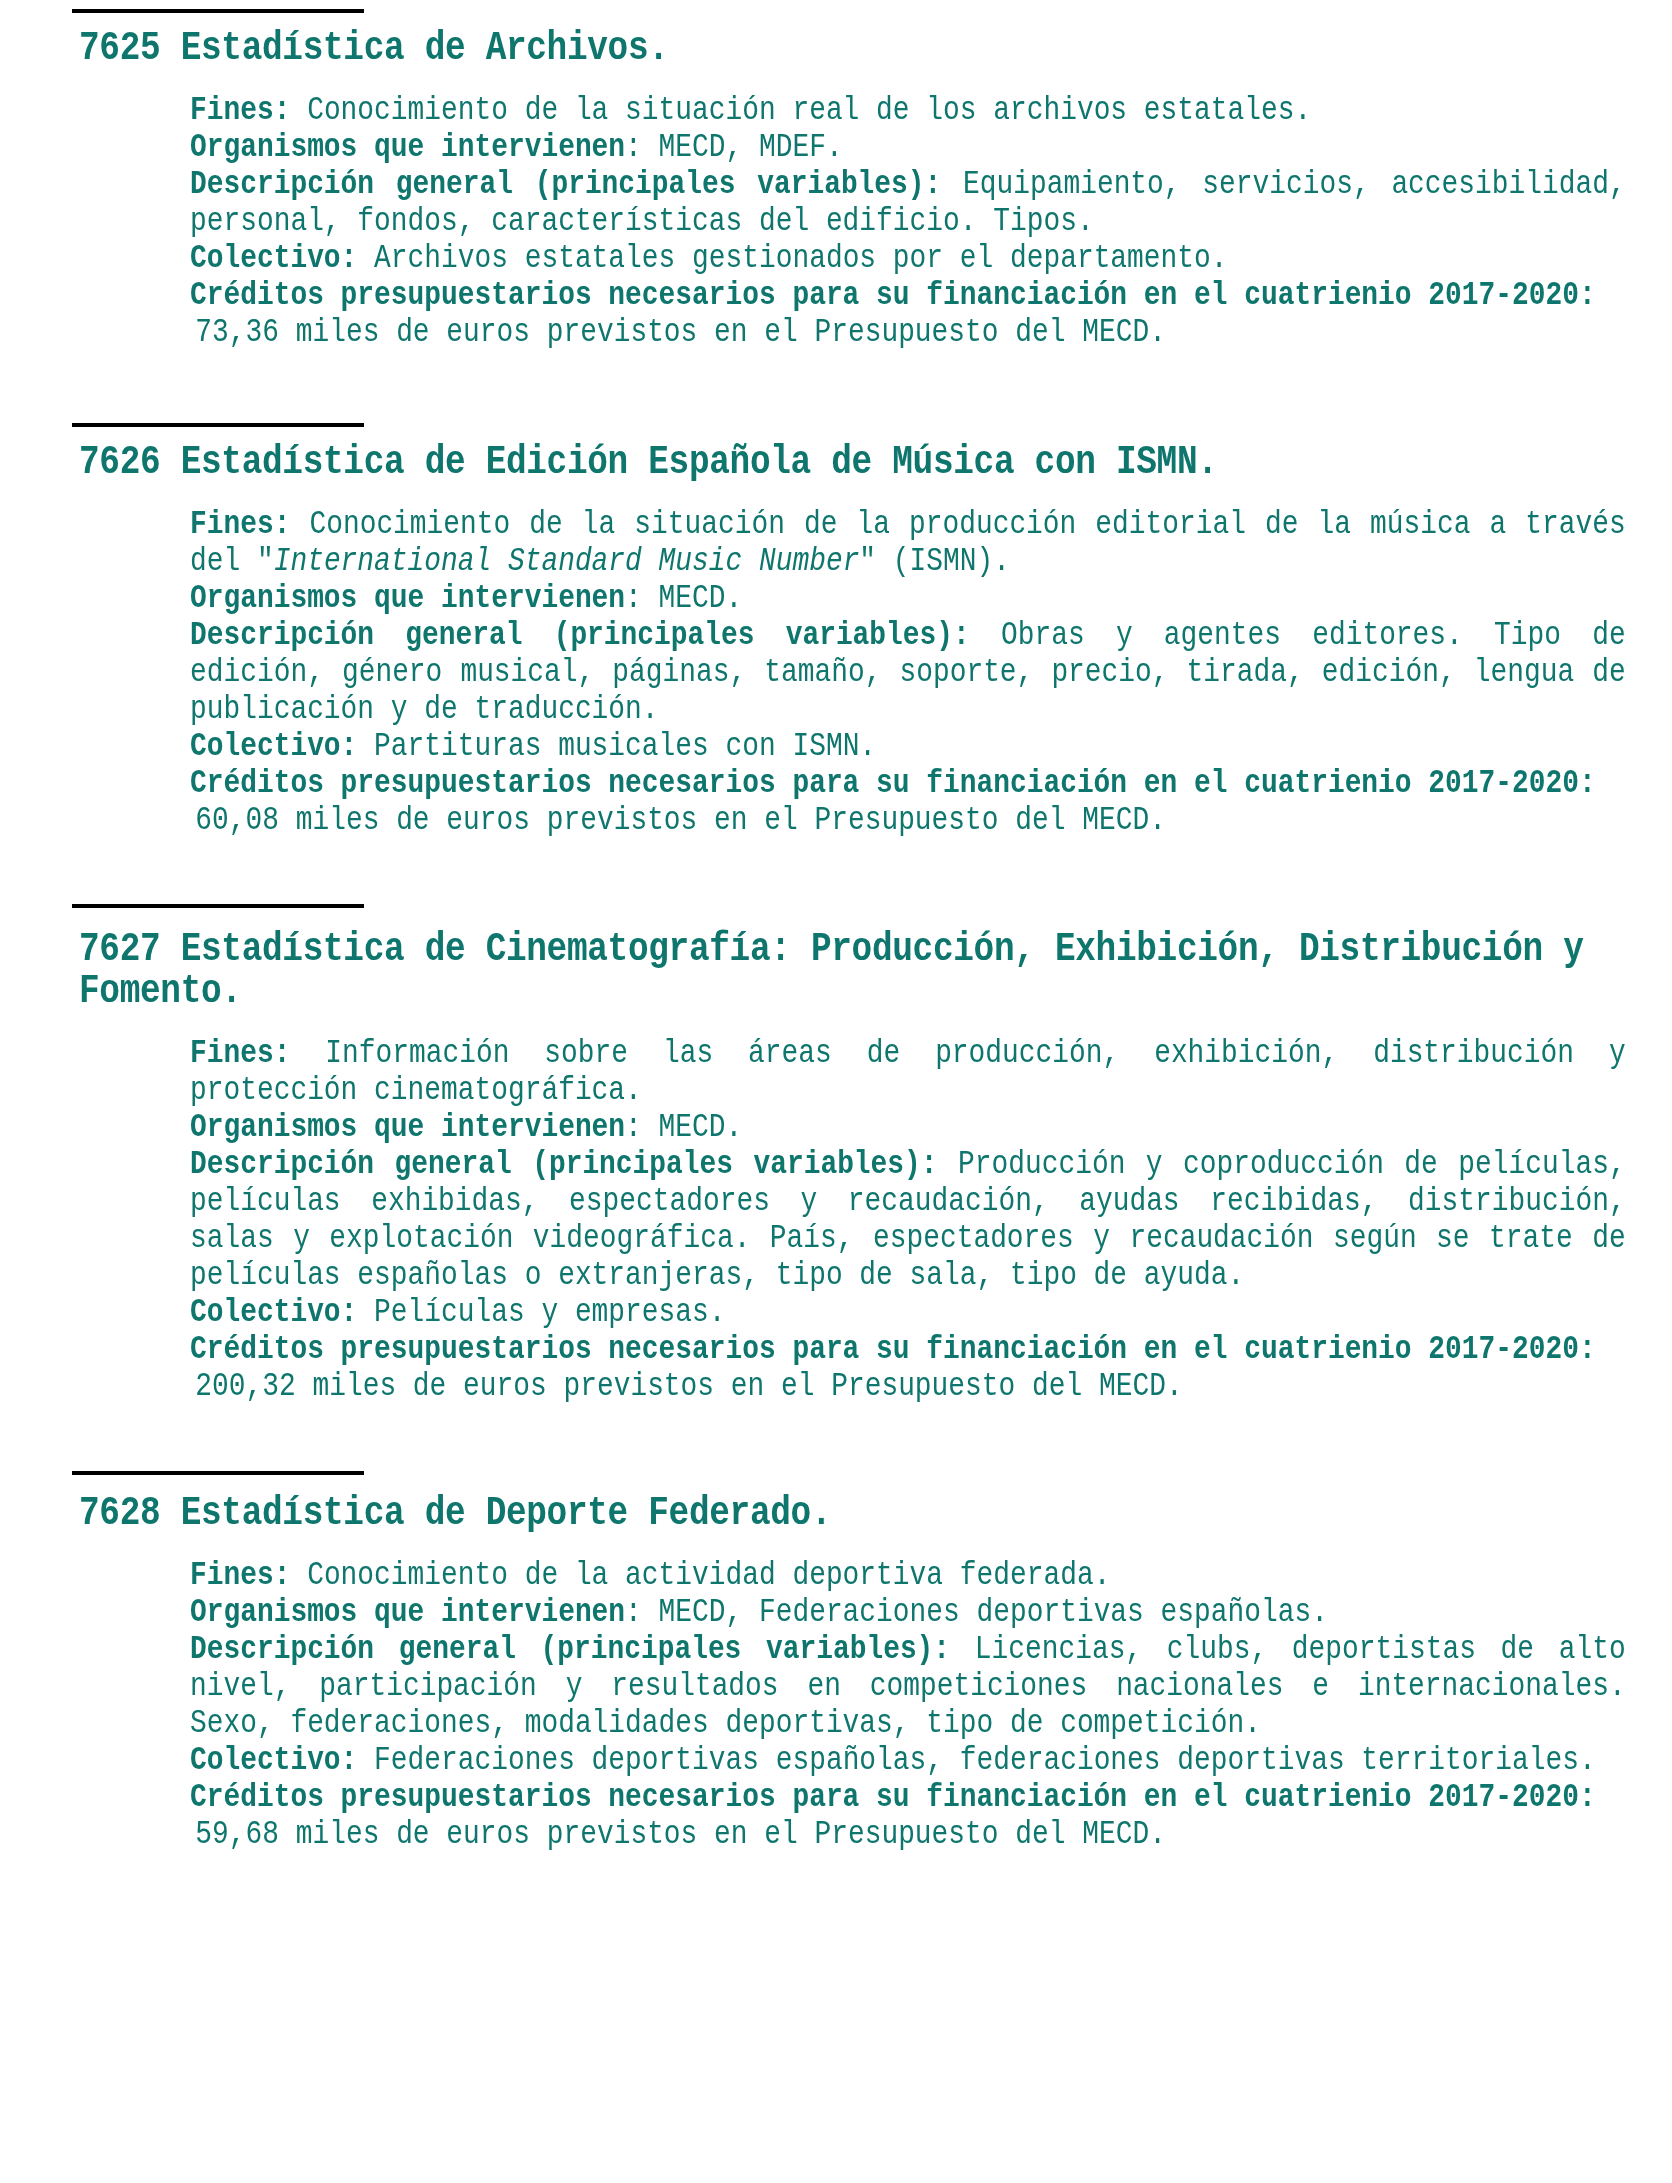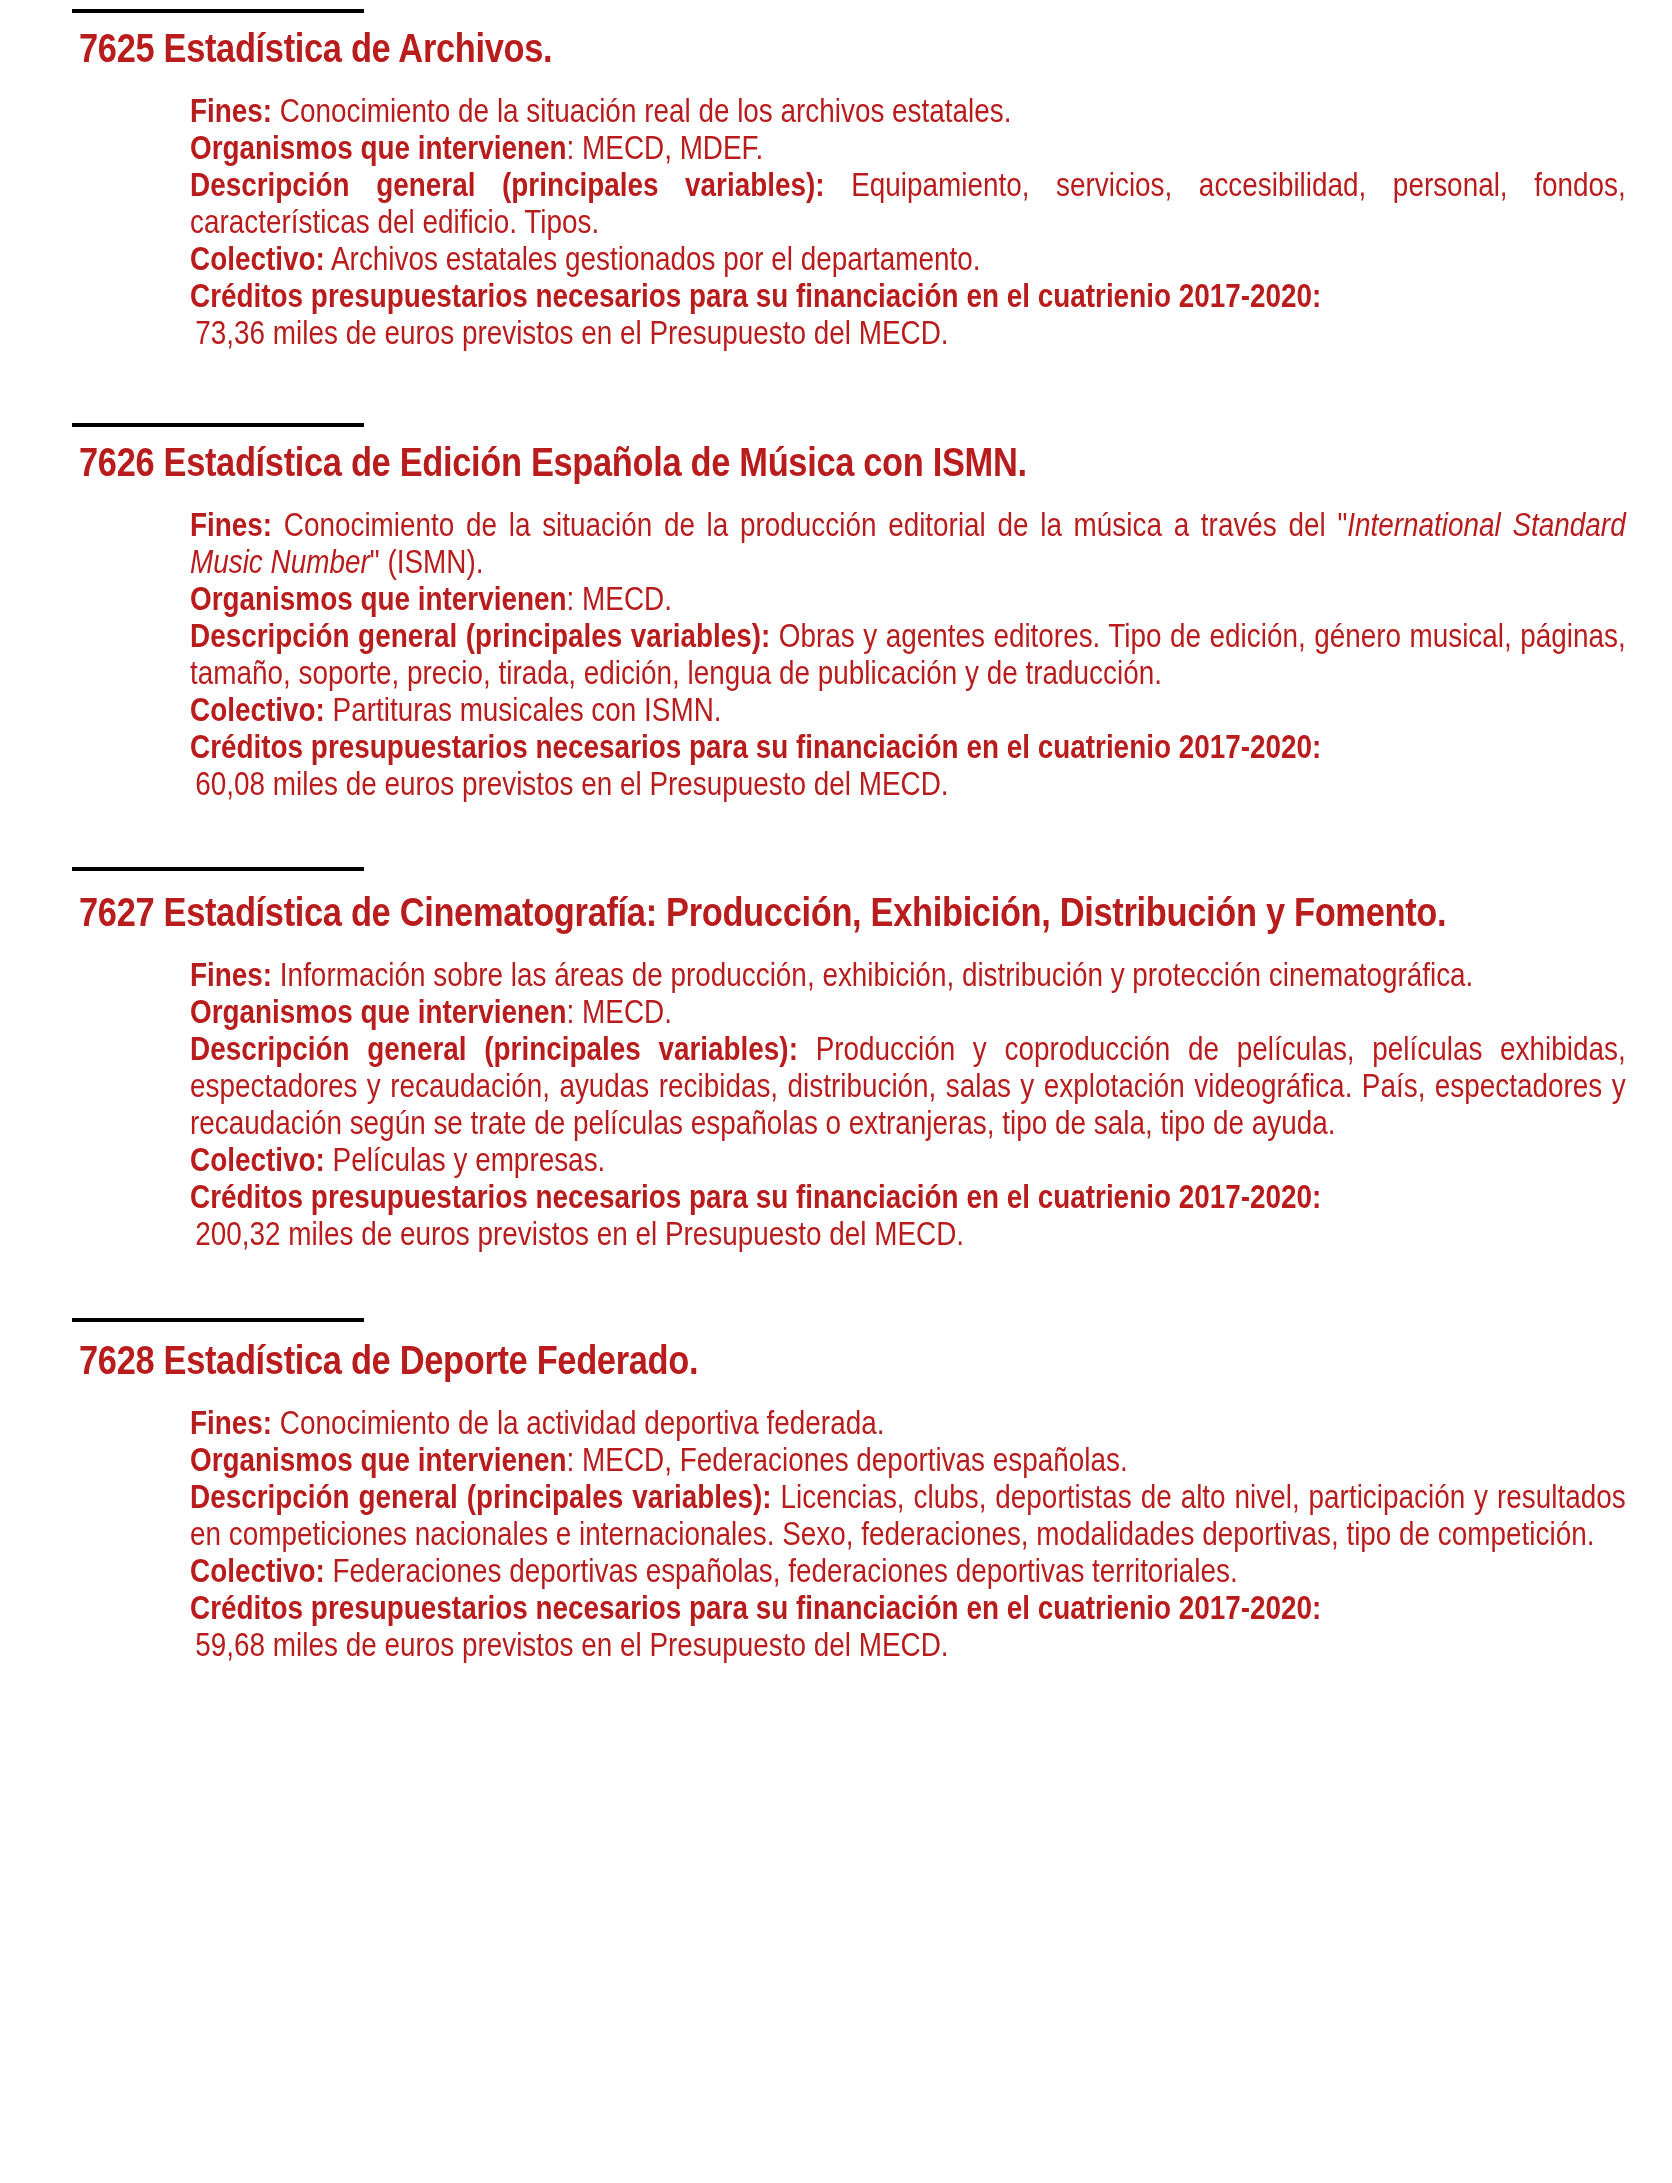--- a/index.html
+++ b/index.html
@@ -7,22 +7,22 @@
     margin: 0;
     padding: 0;
     background: #ffffff;
   }
   .page {
     position: relative;
     width: 1672px;
     height: 2183px;
     background: #ffffff;
     overflow: hidden;
-    font-family: Liberation Sans, sans-serif;
-    color: #b91c1c;
+    font-family: Liberation Mono, monospace;
+    color: #0f766e;
   }
   .sep {
     height: 3.9px;
     width: 292px;
     margin-left: 72px;
     background: #000000;
   }
   .sep-1 { margin-top: 9.4px; }
   .sep-2 { margin-top: 72px; }
   .sep-3 { margin-top: 65px; }

